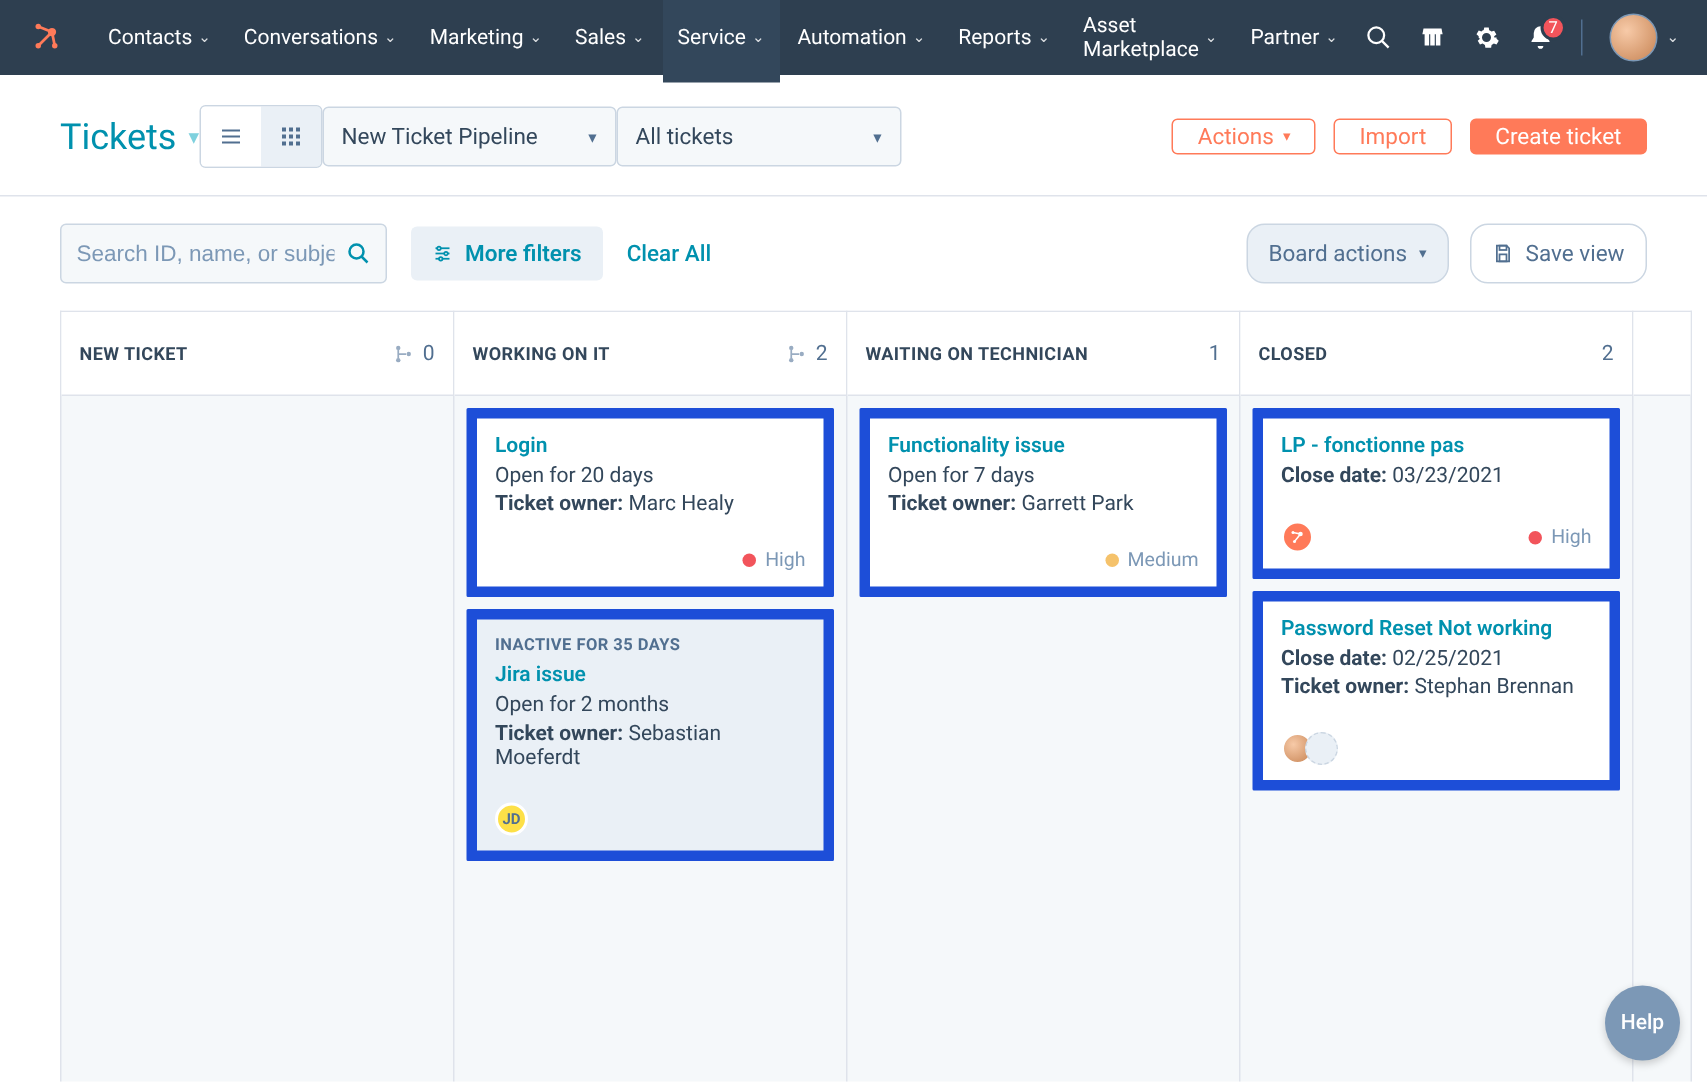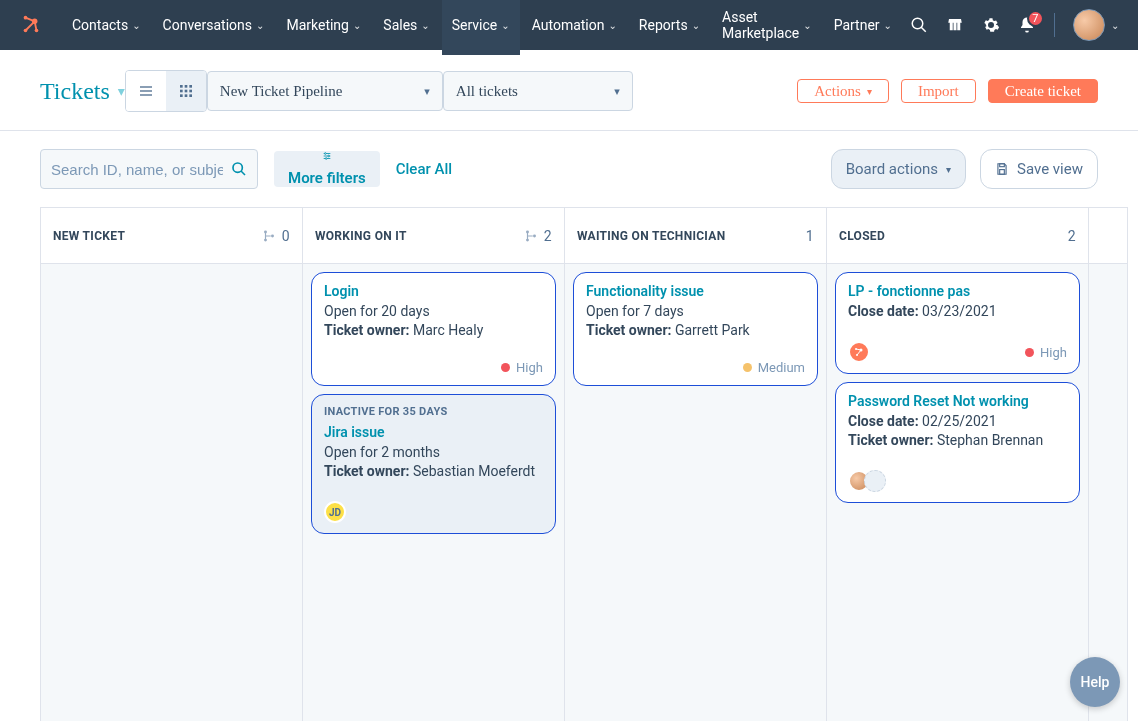--- a/index.html
+++ b/index.html
@@ -65,21 +65,20 @@
     border: 1px solid #7c98b6;
   }
   .avatar-wrap { display:flex; align-items:center; gap:6px; color:#fff; cursor:pointer; }
 
   
   .headerbar {
     display: flex;
     align-items: center;
     padding: 20px 40px 18px 40px;
     border-bottom: 1px solid #dfe3eb;
-    font-family: Liberation Serif, serif;
   }
   .page-title {
     font-size: 24px;
     font-weight: 400;
     color: #0091ae;
     display: flex;
     align-items: center;
     gap: 8px;
     cursor: pointer;
   }
@@ -106,21 +105,21 @@
     padding: 0 12px;
     border: 1px solid #cbd6e2;
     border-radius: 4px;
     background: #f5f8fa;
     color: #33475b;
     font-size: 15px;
     cursor: pointer;
     gap: 20px;
   }
   .select .tri { color: #516f90; font-size: 11px; }
-  .sel-pipeline { width: 236px; }
+  .sel-pipeline { width: 196px; }
   .sel-view { width: 190px; }
 
   .header-right { margin-left:auto; display:flex; gap:12px; }
   .btn {
     height: 24px;
     padding: 0 16px;
     border-radius: 4px;
     font-size: 15px;
     display: flex; align-items:center; gap:6px;
     cursor: pointer;
@@ -163,21 +162,20 @@
   .pill {
     height: 36px;
     padding: 0 14px;
     display:flex; align-items:center; gap:8px;
     background: #eaf0f6;
     border-radius: 4px;
     color: #0091ae;
     font-weight: 600;
     font-size: 15px;
     cursor: pointer;
-    flex-direction: column;
   }
   .linkbtn {
     color: #0091ae;
     font-weight: 500;
     font-size: 15px;
     cursor: pointer;
   }
 
   .filterbar-right { margin-left:auto; display:flex; gap:14px; }
   .btn-light {
@@ -217,22 +215,22 @@
     font-weight: 700;
     color: #33475b;
     border-bottom: 1px solid #dfe3eb;
     letter-spacing: .3px;
   }
   .colheader-right { display:flex; align-items:center; gap:6px; color:#516f90; font-weight:400; font-size:14px; }
   .colbody { padding: 8px; display:flex; flex-direction:column; gap:8px; overflow-y:auto; }
 
   .card {
     background:#fff;
-    border:1px solid #1d4ed8;
-    border-radius: 13px;
+    border:7px solid #1d4ed8;
+    border-radius: 1px;
     padding: 10px 12px 10px 12px;
     font-size: 14px;
     color:#33475b;
   }
   .card.inactive { background:#eaf0f6; }
   .card-inactive-label {
     font-size: 11px;
     font-weight:700;
     color:#516f90;
     letter-spacing:.3px;

